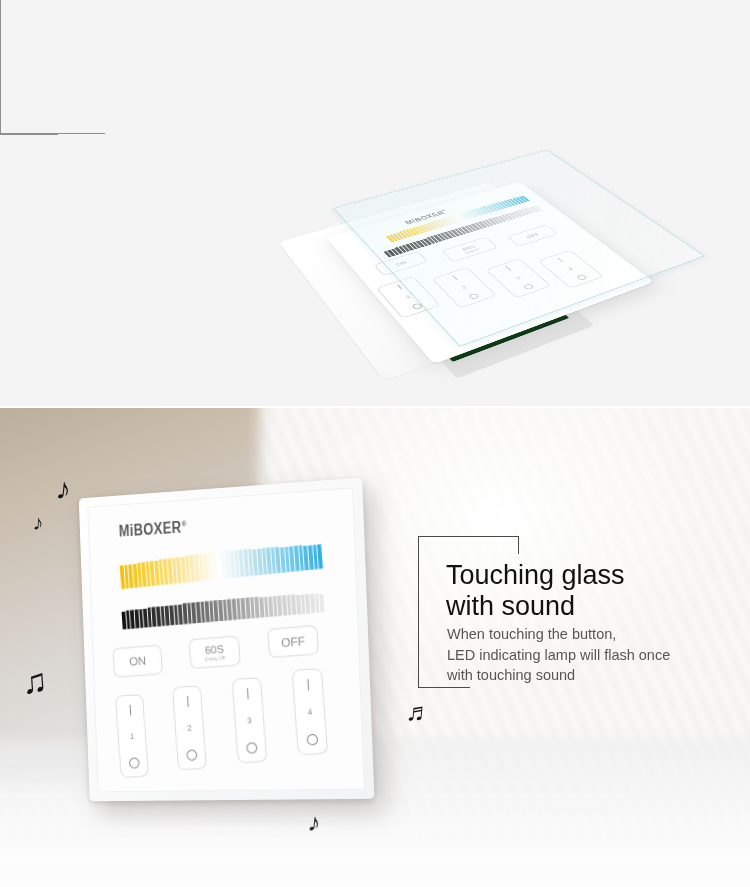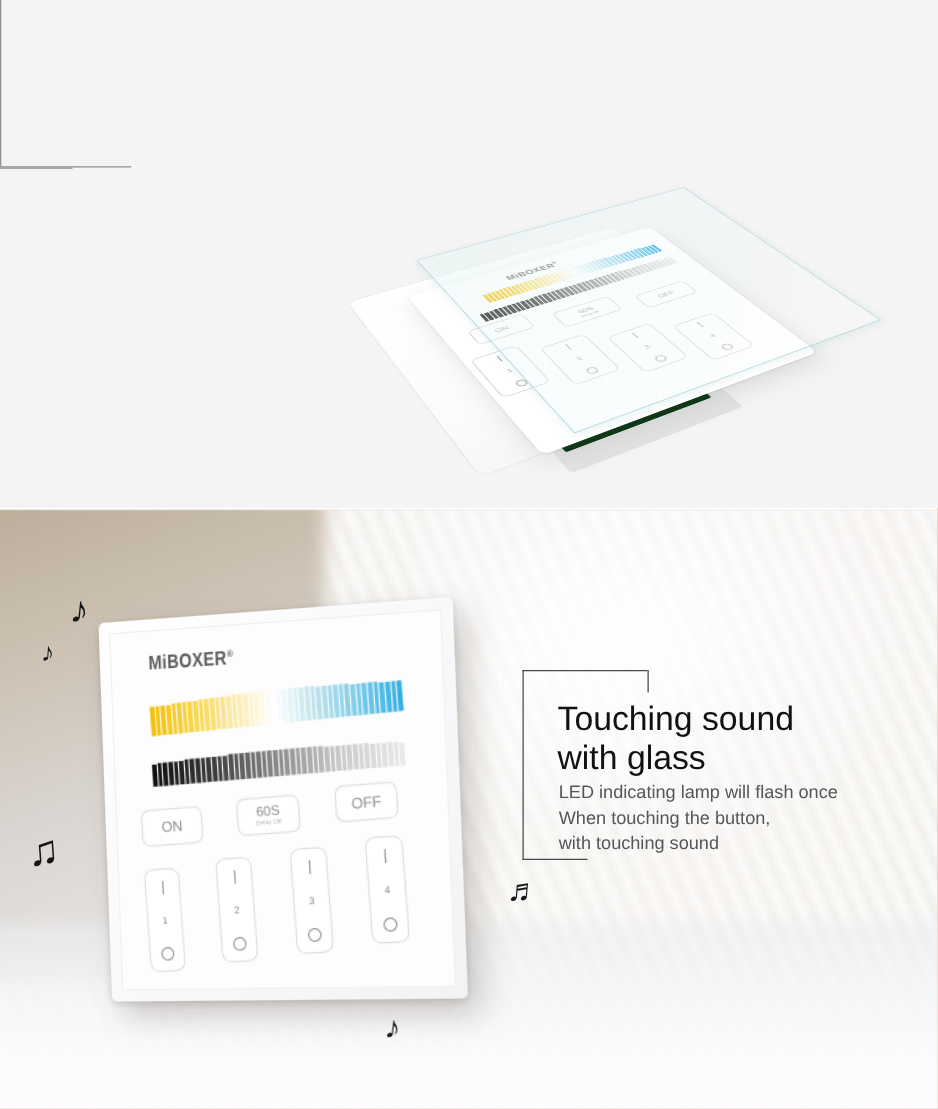--- a/index.html
+++ b/index.html
@@ -554,27 +554,27 @@
       </div>
     </div>
   </div>
 
   <div id="sound-frame-left"></div>
   <div id="sound-frame-top"></div>
   <div id="sound-frame-tdrop"></div>
   <div id="sound-frame-bottom"></div>
 
   <div id="sound-title">
-    <div>Touching sound</div>
-    <div>with glass</div>
+    <div>Touching glass</div>
+    <div>with sound</div>
   </div>
 
   <div id="sound-sub">
+    <div>When touching the button,</div>
     <div>LED indicating lamp will flash once</div>
-    <div>When touching the button,</div>
     <div>with touching sound</div>
   </div>
 
 </div>
 
 <span class="note" id="note-1">♪</span>
 <span class="note" id="note-2">♪</span>
 <span class="note" id="note-3">♫</span>
 <span class="note" id="note-4">♬</span>
 <span class="note" id="note-5">♪</span>

